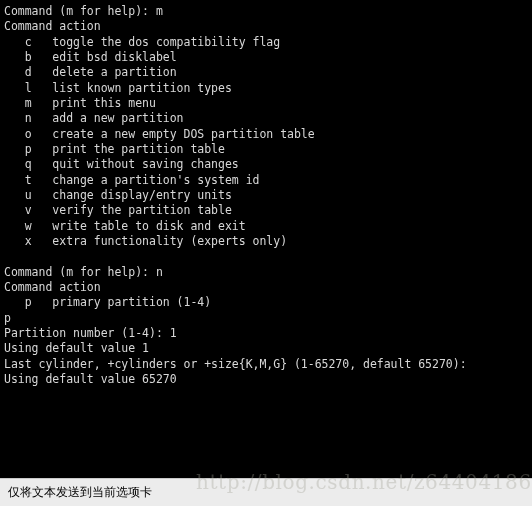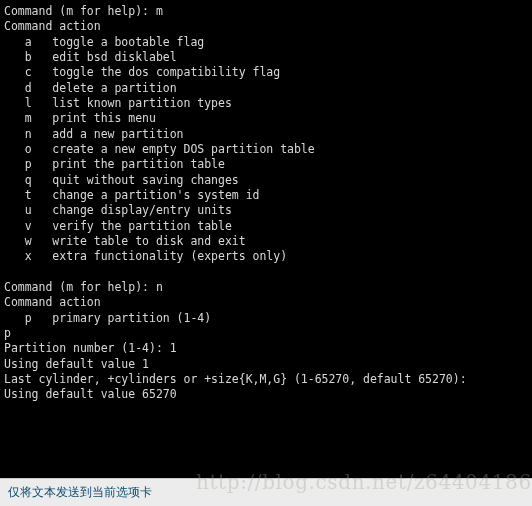--- a/index.html
+++ b/index.html
@@ -65,21 +65,21 @@
     height: 28px;
     background: #ececec;
     border-top: 1px solid #c9c9c9;
     box-sizing: border-box;
     display: flex;
     align-items: center;
   }
   #statusbar .status-text {
     font-family: "DejaVu Sans", "Liberation Sans", sans-serif;
     font-size: 12px;
-    color: #0c4a6e;
+    color: #000000;
     padding-left: 8px;
     white-space: pre;
   }
   #watermark {
     position: absolute;
     left: 196px;
     top: 470px;
     font-family: "DejaVu Serif", "Liberation Serif", serif;
     font-size: 20px;
     letter-spacing: 0.6px;
@@ -91,23 +91,22 @@
 </style>
 </head>
 <body>
 
 <div id="app">
 
   <div id="terminal">
     <div id="terminal-lines">
         <div class="term-line">Command (m for help): m</div>
         <div class="term-line">Command action</div>
-        <div class="term-line">   a   toggle a bootable flag</div>
+        <div class="term-line">   c   toggle the dos compatibility flag</div>
         <div class="term-line">   b   edit bsd disklabel</div>
-        <div class="term-line">   c   toggle the dos compatibility flag</div>
         <div class="term-line">   d   delete a partition</div>
         <div class="term-line">   l   list known partition types</div>
         <div class="term-line">   m   print this menu</div>
         <div class="term-line">   n   add a new partition</div>
         <div class="term-line">   o   create a new empty DOS partition table</div>
         <div class="term-line">   p   print the partition table</div>
         <div class="term-line">   q   quit without saving changes</div>
         <div class="term-line">   t   change a partition's system id</div>
         <div class="term-line">   u   change display/entry units</div>
         <div class="term-line">   v   verify the partition table</div>

